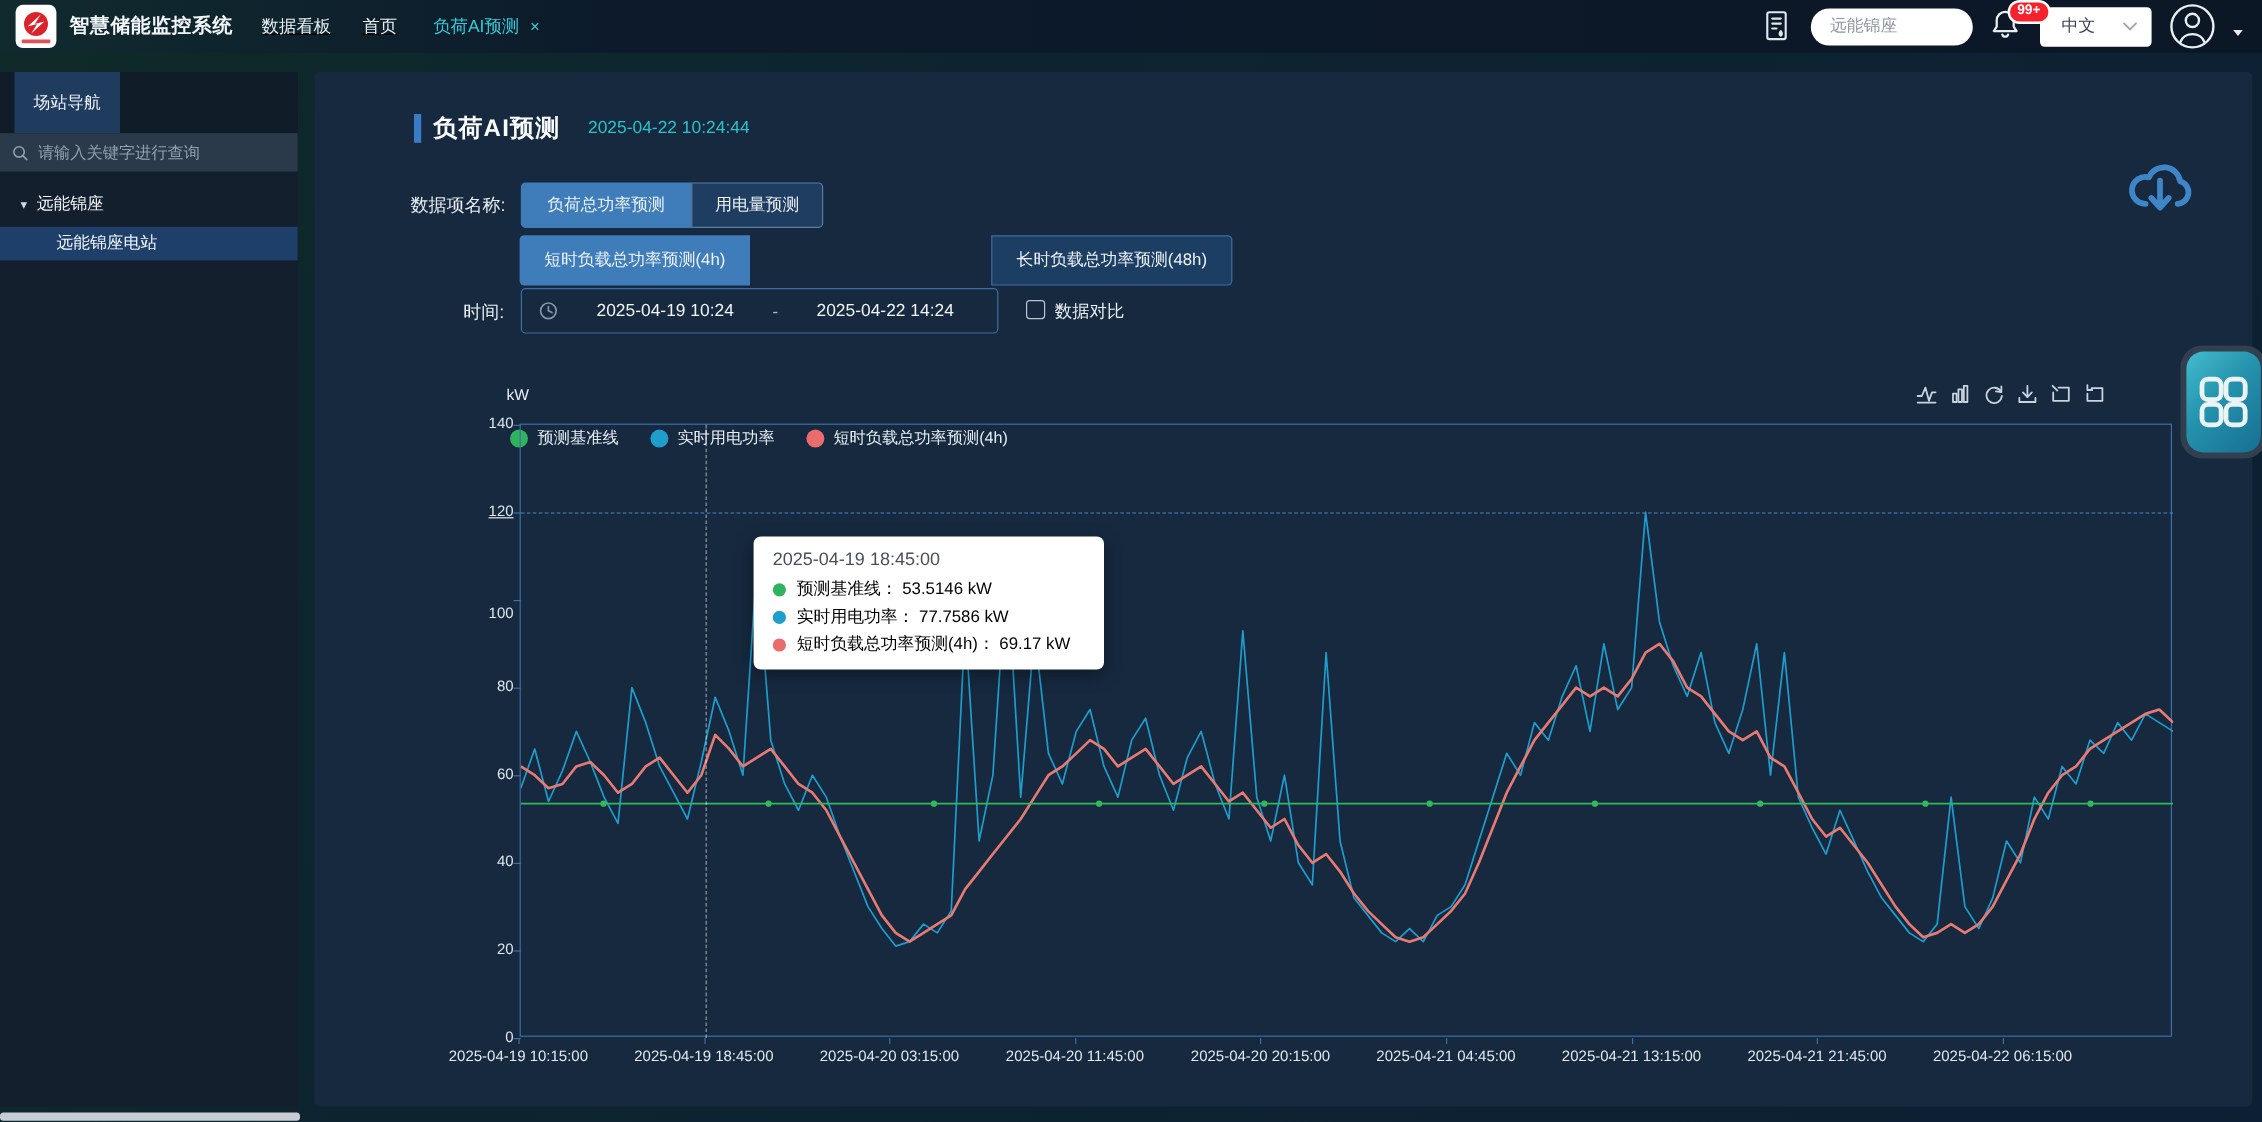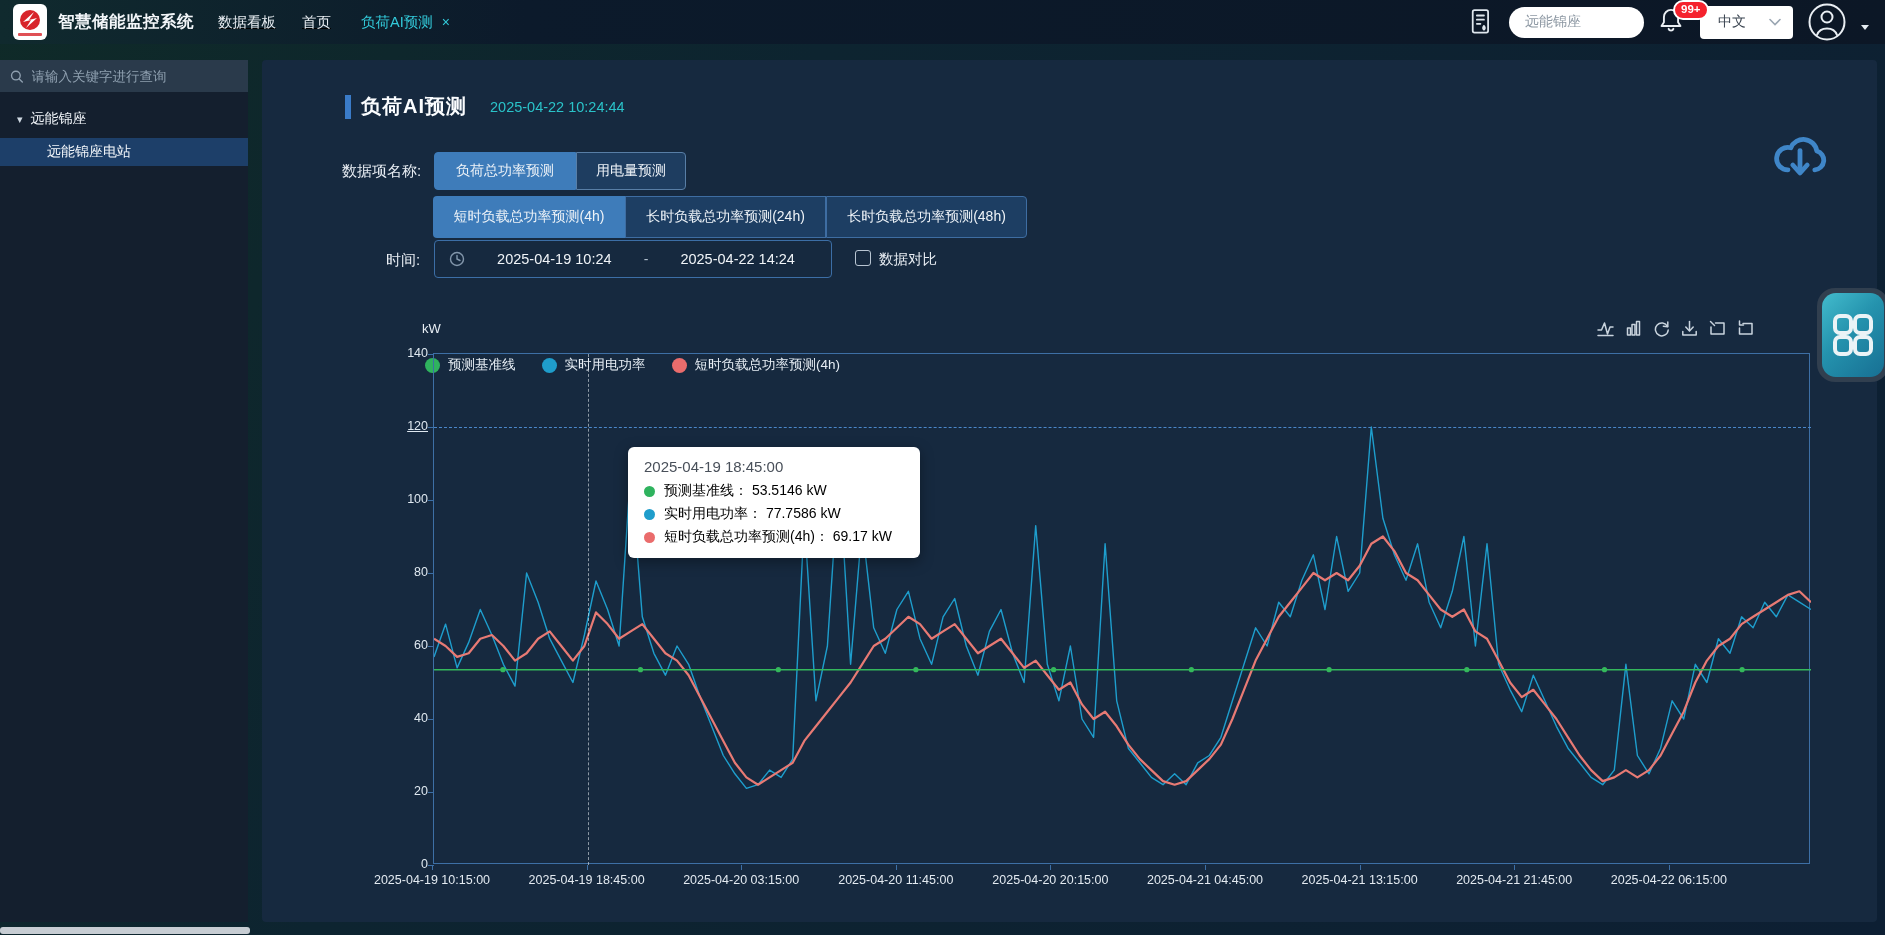--- a/index.html
+++ b/index.html
@@ -160,20 +160,23 @@
       <svg width="38" height="38" viewBox="0 0 38 38" style="stroke:#e9eef3;fill:none;stroke-width:2;stroke-linecap:round;">
         <circle cx="19" cy="19" r="17.5"></circle>
         <circle cx="19" cy="14" r="5.5"></circle>
         <path d="M9 32 a10.5 9.5 0 0 1 20 0"></path>
       </svg>
       <div class="avatar-caret"></div>
     </div>
   </div>
 
   <div class="sidebar">
+    <div class="sidebar-head">
+      <div class="sidebar-tab">场站导航</div>
+    </div>
     <div class="sidebar-search">
       <svg width="15" height="15" viewBox="0 0 15 15" style="stroke:#8fa0b0;fill:none;stroke-width:1.5;stroke-linecap:round;">
         <circle cx="6.5" cy="6.5" r="4.8"></circle>
         <line x1="10.2" y1="10.2" x2="13.6" y2="13.6"></line>
       </svg>
       <input placeholder="请输入关键字进行查询" style="">
     </div>
     <div class="tree">
       <div class="tree-parent">
         <span class="tree-caret">▾</span>
@@ -187,21 +190,20 @@
   <div class="panel">
     <div class="accent-bar"></div>
     <div class="page-title">负荷AI预测</div>
     <div class="page-time">2025-04-22 10:24:44</div>
 
     <div class="field-label" style="left:80px; top:102px;">数据项名称:</div>
     <div class="btn active" style="left:172px; top:92px; width:142px; border-radius:4px 0 0 4px;">负荷总功率预测</div>
     <div class="btn inactive" style="left:314px; top:92px; width:110px; border-radius:0 4px 4px 0;">用电量预测</div>
 
     <div class="subtab active" style="left:171px; width:192px; border-radius:4px 0 0 4px;">短时负载总功率预测(4h)</div>
-    <div class="subtab inactive" style="left:363px; width:201px;">长时负载总功率预测(24h)</div>
     <div class="subtab inactive" style="left:564px; width:201px; border-radius:0 4px 4px 0;">长时负载总功率预测(48h)</div>
 
     <div class="field-label" style="left:124px; top:191px;">时间:</div>
     <div class="time-picker">
       <svg width="16" height="16" viewBox="0 0 16 16" style="stroke:#8296ab;fill:none;stroke-width:1.4;stroke-linecap:round;">
         <circle cx="8" cy="8" r="6.5"></circle>
         <polyline points="8,4.5 8,8 11,9.5"></polyline>
       </svg>
       <span class="date">2025-04-19 10:24</span>
       <span class="sep">-</span>
@@ -277,21 +279,21 @@
     <div class="y-label" style="top: 503px;">0</div>
         <div class="y-tick" style="top: 511px;"></div>
         <div class="y-label" style="top: 430px;">20</div>
         <div class="y-tick" style="top: 438px;"></div>
         <div class="y-label" style="top: 357px;">40</div>
         <div class="y-tick" style="top: 365px;"></div>
         <div class="y-label" style="top: 284px;">60</div>
         <div class="y-tick" style="top: 292px;"></div>
         <div class="y-label" style="top: 211px;">80</div>
         <div class="y-tick" style="top: 219px;"></div>
-        <div class="y-label" style="top: 138px;">100</div>
+        <div class="y-label" style="top: 150px;">100</div>
         <div class="y-tick" style="top: 146px;"></div>
         <div class="y-label" style="top: 65px; text-decoration: underline;">120</div>
         <div class="y-tick" style="top: 73px;"></div>
         <div class="y-label" style="top: -8px;">140</div>
         <div class="y-tick" style="top: 0px;"></div>
         <div class="x-label" style="left: -2px;">2025-04-19 10:15:00</div>
         <div class="x-tick" style="left: -2px;"></div>
         <div class="x-label" style="left: 152.6px;">2025-04-19 18:45:00</div>
         <div class="x-tick" style="left: 152.6px;"></div>
         <div class="x-label" style="left: 307.2px;">2025-04-20 03:15:00</div>

